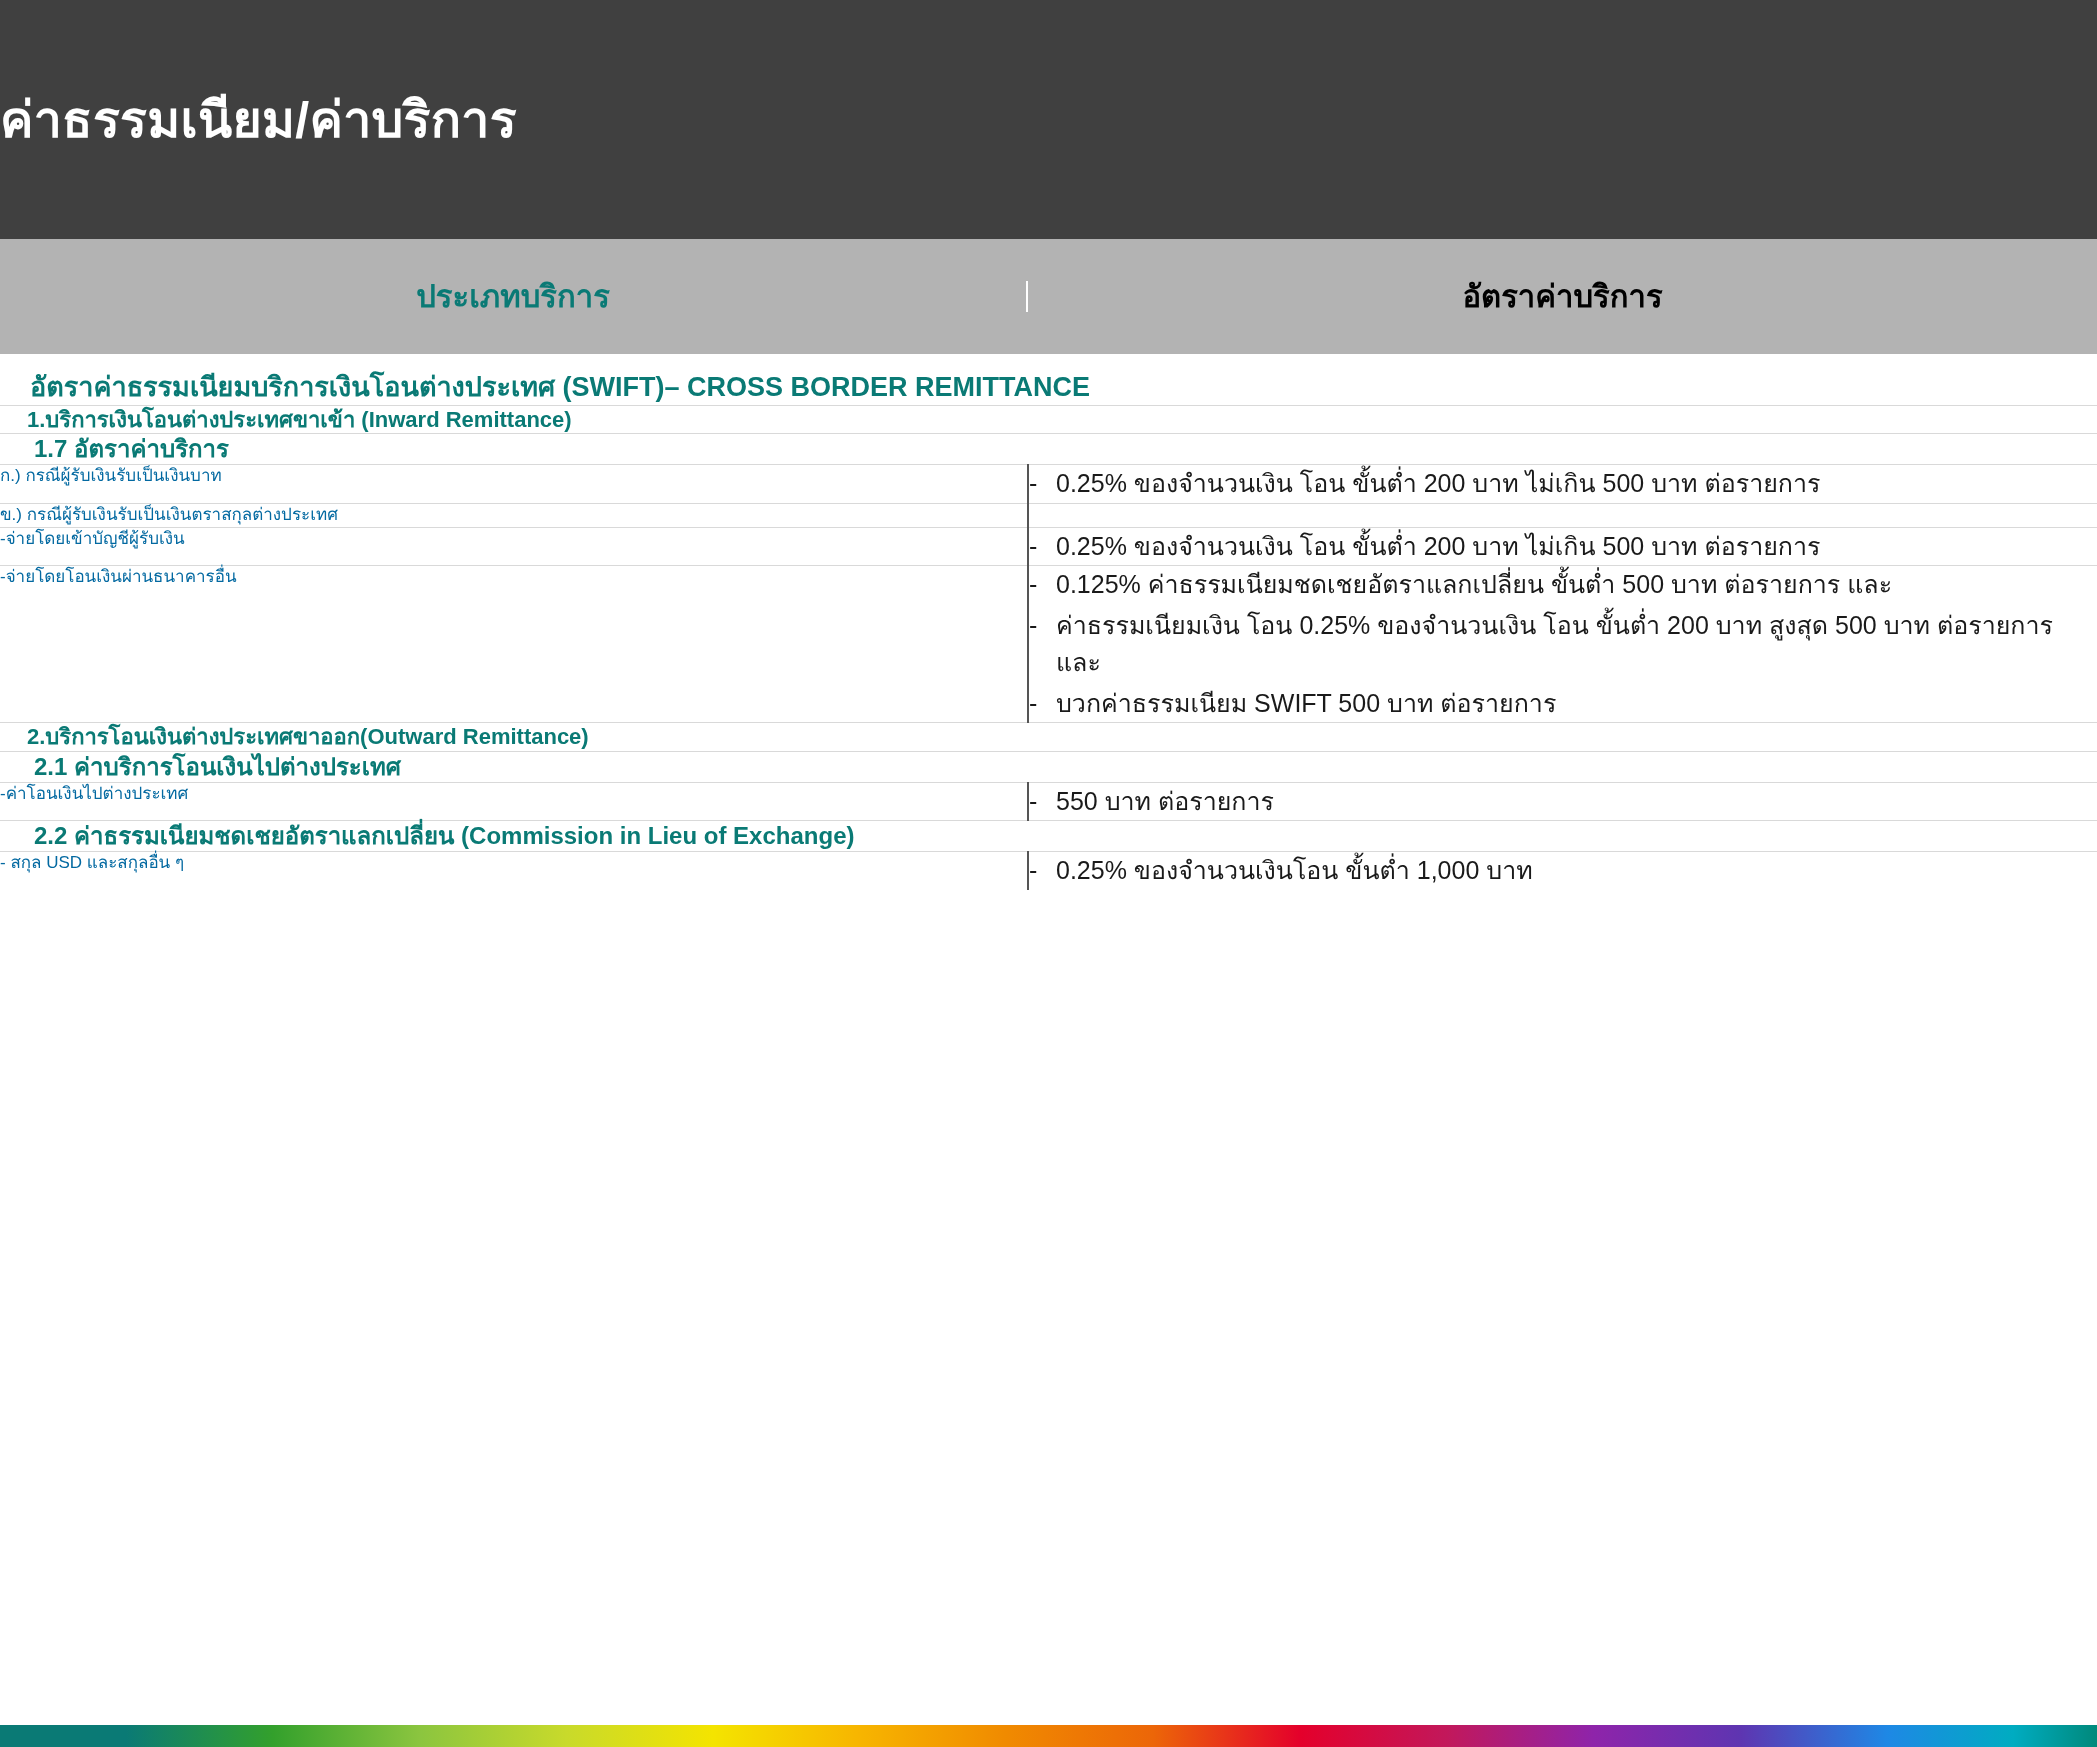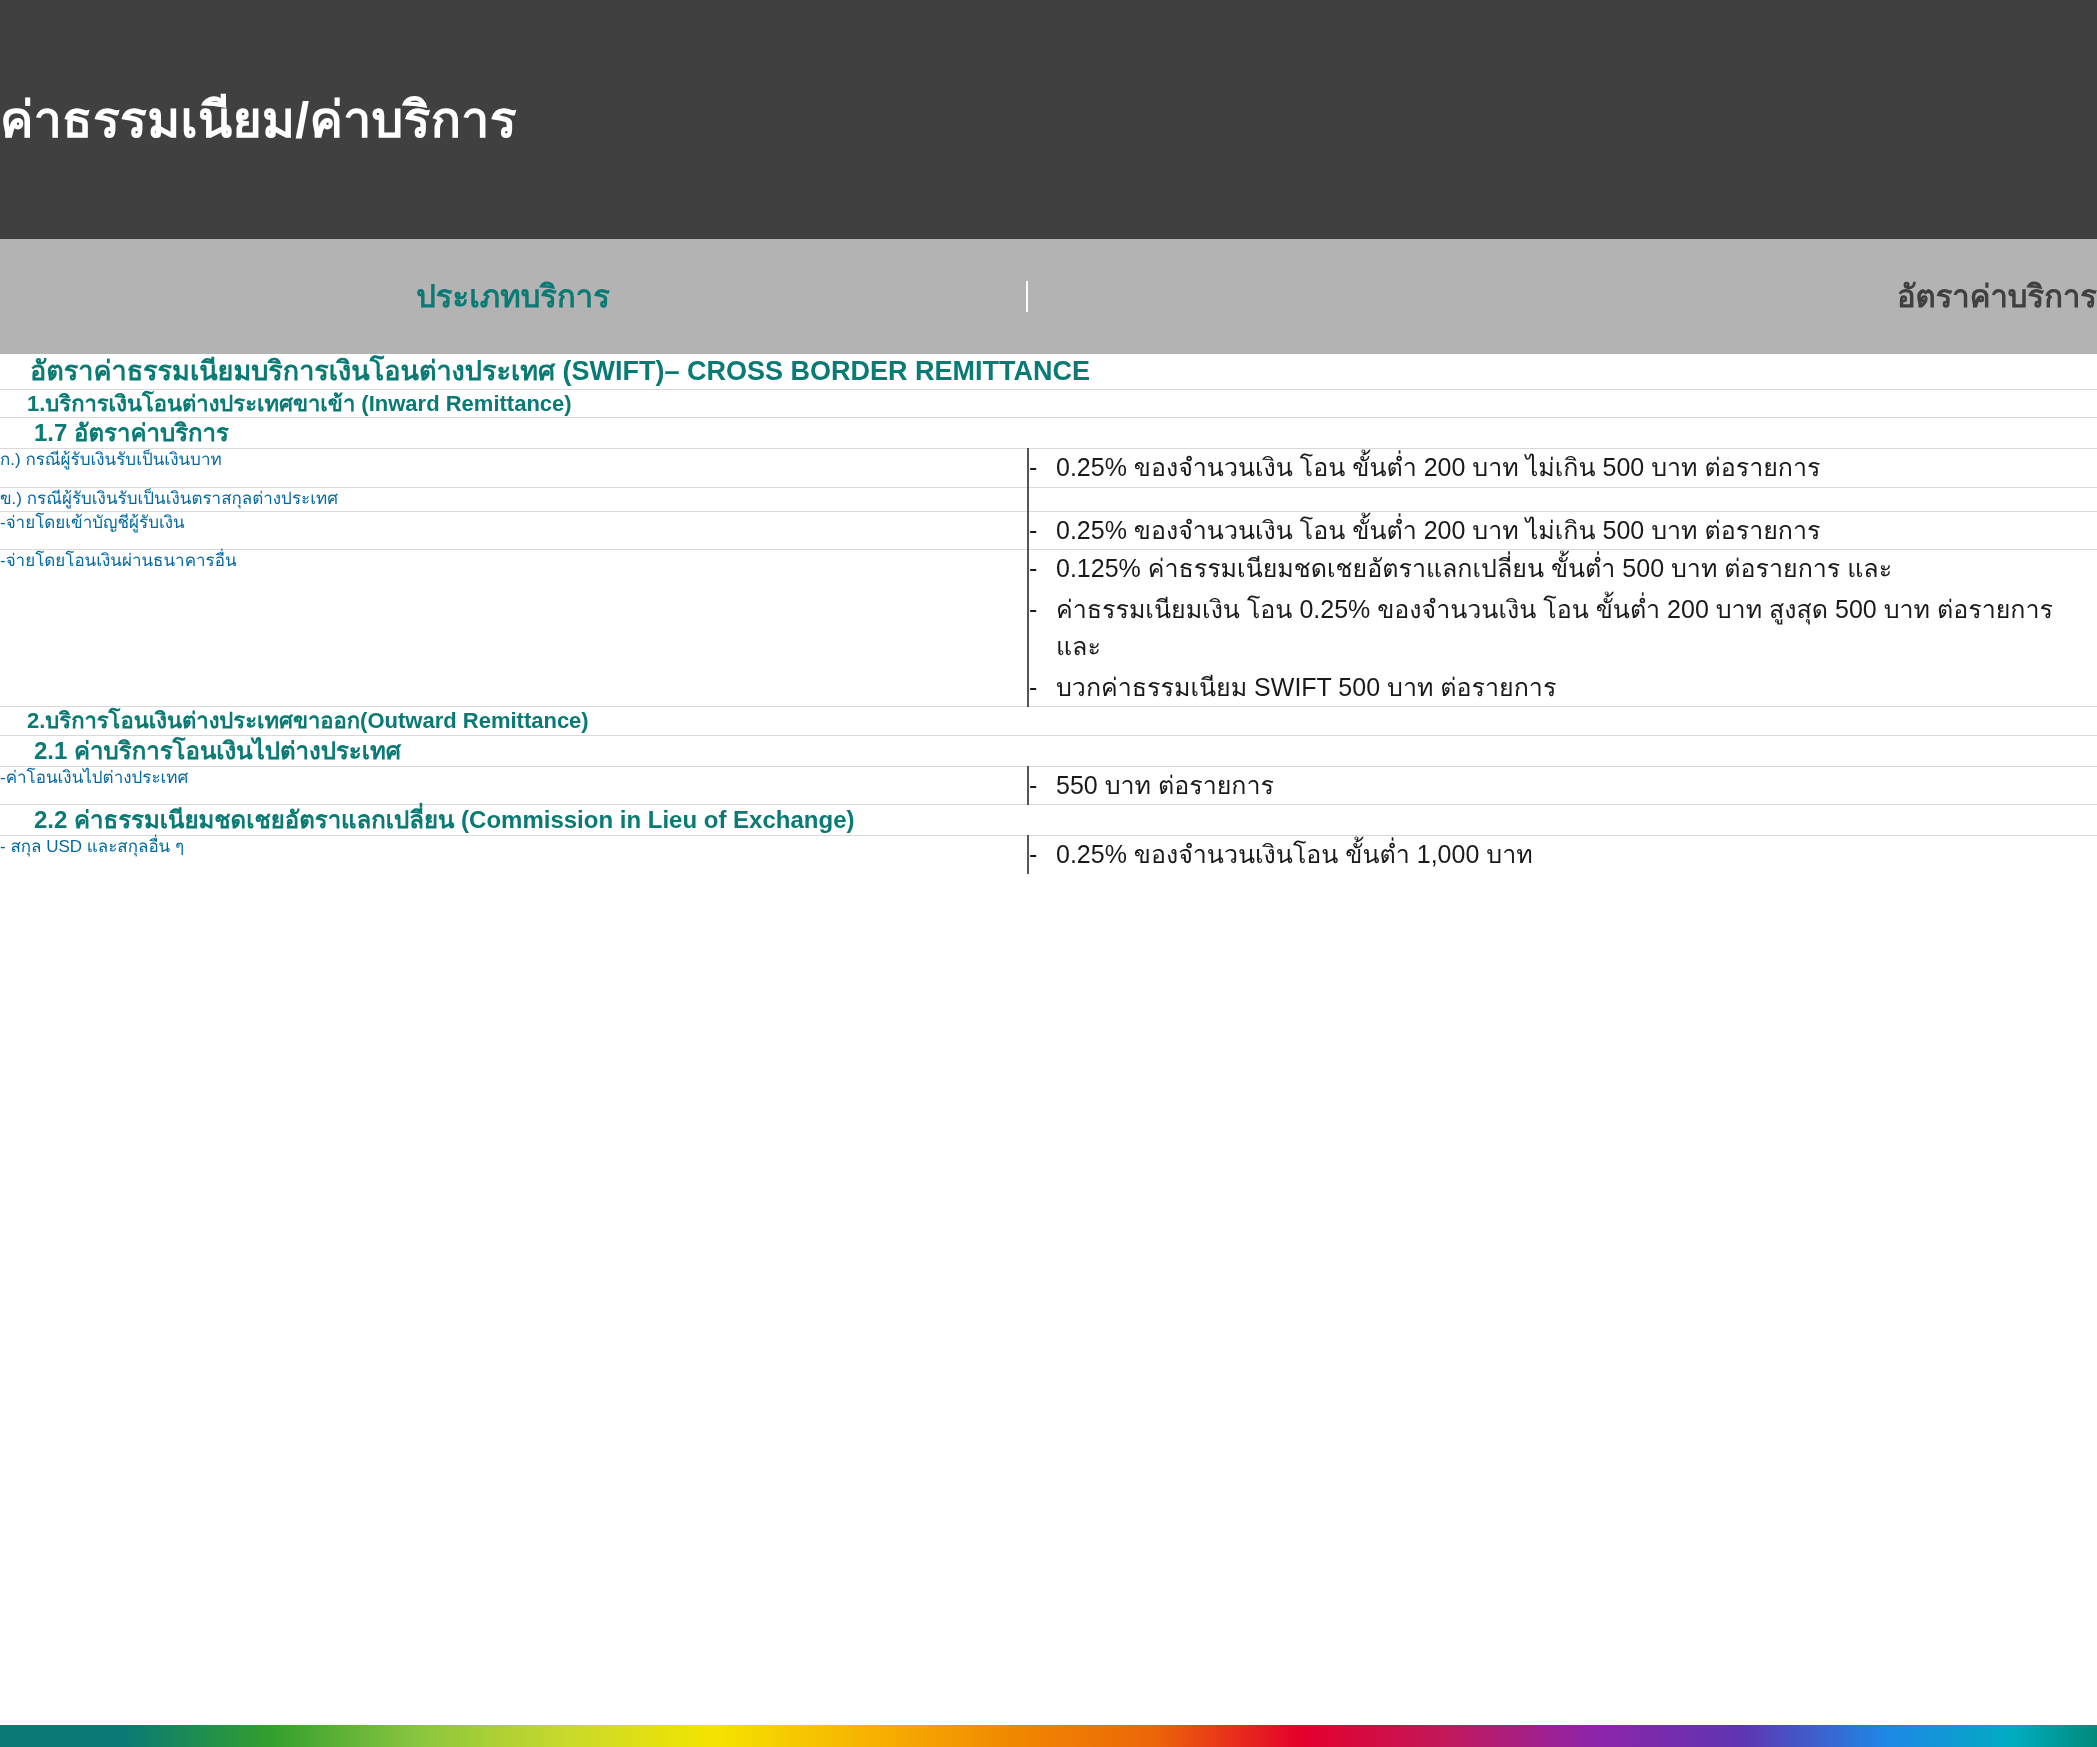--- a/index.html
+++ b/index.html
@@ -49,22 +49,22 @@
     text-align: center;
     color: #0a7a75;
     font-size: 31px;
     font-weight: bold;
     border-right: 2.1px solid #ffffff;
     box-sizing: border-box;
     line-height: 1;
   }
   .colhead .c2 {
     flex: 1;
-    text-align: right;
-    color: #404040;
+    text-align: center;
+    color: #000000;
     font-size: 31px;
     font-weight: bold;
     line-height: 1;
   }
 
   
   .tbl {
     width: 2097px;
     border-collapse: collapse;
     table-layout: fixed;
@@ -77,21 +77,21 @@
   
   .band {
     border-bottom: 1.6px solid #d9d9d9;
     padding: 11.5px 0 11.5px 0;
   }
   .band-text {
     color: #0a7a75;
     font-weight: bold;
     line-height: 1.25;
   }
-  .band-l0 .band-text { font-size: 27px; padding-left: 30px; }
+  .band-l0 .band-text { font-size: 27px; padding-left: 30px; margin-top: 16px; }
   .band-l1 .band-text { font-size: 22px; padding-left: 27px; }
   .band-l2 .band-text { font-size: 24px; padding-left: 34px; }
 
   
   .row-left {
     width: 1028px;
     border-right: 2.1px solid #555555;
     border-bottom: 1.6px solid #d9d9d9;
     box-sizing: border-box;
     padding: 13.6px 21px 13.6px 44px;

